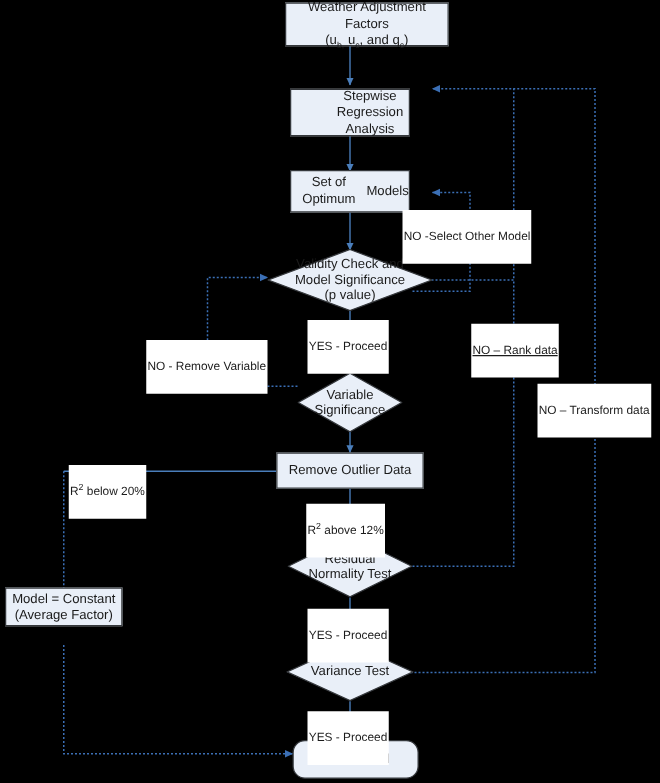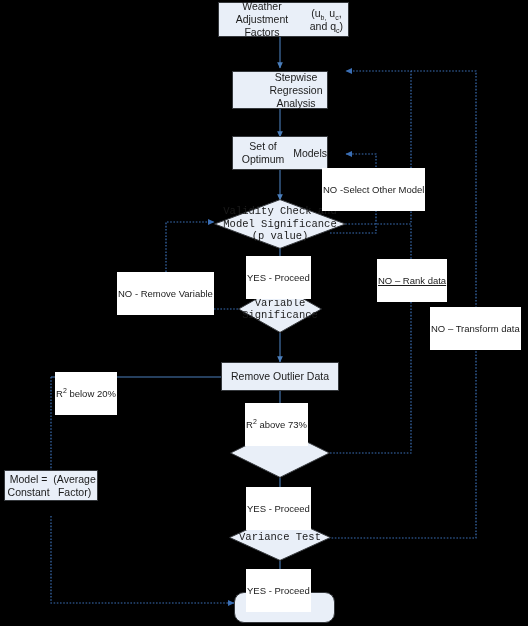--- a/index.html
+++ b/index.html
@@ -5,21 +5,21 @@
   html,body{margin:0;padding:0;background:#000;}
   #stage{position:relative;width:528px;height:626px;background:#000;
          font-family:"Liberation Sans",sans-serif;overflow:hidden;}
   #svg{position:absolute;left:0;top:0;width:528px;height:626px;}
   .node{position:absolute;box-sizing:border-box;display:flex;align-items:center;
         justify-content:center;text-align:center;color:#1b1b1b;font-size:10.5px;
         line-height:13px;}
   .proc{background:#e9eff8;border:1px solid #35383c;}
   .dia{display:flex;align-items:center;justify-content:center;}
   .dia .dlabel{position:relative;z-index:3;color:#1b1b1b;font-size:10.5px;
-        line-height:12.5px;text-align:center;white-space:nowrap;font-family:Liberation Mono, monospace;}
+        line-height:12.5px;text-align:center;white-space:nowrap;}
   .dshape{position:absolute;left:0;top:0;width:100%;height:100%;z-index:1;}
   .elabel{position:absolute;background:#ffffff;color:#1b1b1b;font-size:9.5px;
         line-height:11px;padding:16px 1px;white-space:nowrap;z-index:5;
         font-family:"Liberation Sans",sans-serif;}
   sup{font-size:7px;vertical-align:super;line-height:0;}
   sub{font-size:7px;vertical-align:sub;line-height:0;}
 </style>
 </head>
 <body>
 
@@ -58,21 +58,21 @@
 
       <path d="M330,453 L411,453 L411,224"></path>
 
       <path d="M322,538 L476,538 L476,71 L411,71"></path>
 
       <path d="M51,377 L51,485" marker-end="url(#ahd)"></path>
       <path d="M51,516 L51,603 L234,603" marker-end="url(#ahd)"></path>
     </g>
   </svg>
 
-  <div class="node proc" style="left:218px;top:2px;width:131px;height:35px;flex-direction:row;">
+  <div class="node proc" style="left:228px;top:2px;width:131px;height:35px;flex-direction:column;">
     <span>Weather Adjustment Factors</span>
     <span>
       <span>(u</span><sub>b,</sub><span> u</span><sub>c</sub><span>, and q</span><sub>c</sub><span>)</span>
     </span>
   </div>
 
   <div class="node proc" style="left:232px;top:71px;width:96px;height:38px;flex-direction:column;padding-left:32px;">
     <span>Stepwise Regression</span>
     <span>Analysis</span>
   </div>
@@ -86,41 +86,45 @@
     <svg class="dshape" viewBox="0 0 132 50" preserveAspectRatio="none">
       <polygon points="66,0.6 131.4,25 66,49.4 0.6,25" fill="#e9eff8" stroke="#35383c" stroke-width="1"></polygon>
     </svg>
     <div class="dlabel">
       <div>Validity Check and</div>
       <div>Model Significance</div>
       <div>(p value)</div>
     </div>
   </div>
 
-  <div class="node dia" style="left:238px;top:285px;width:84px;height:48px;align-items:center;">
+  <div class="node dia" style="left:238px;top:298px;width:84px;height:48px;align-items:center;">
     <svg class="dshape" viewBox="0 0 84 48" preserveAspectRatio="none">
       <polygon points="42,0.6 83.4,24 42,47.4 0.6,24" fill="#e9eff8" stroke="#35383c" stroke-width="1"></polygon>
     </svg>
     <div class="dlabel">
       <div>Variable</div>
       <div>Significance</div>
     </div>
   </div>
 
   <div class="node proc" style="left:221px;top:362px;width:118px;height:29px;flex-direction:column;justify-content:center;">
     <span>Remove Outlier Data</span>
   </div>
 
   <div class="node dia" style="left:230px;top:428px;width:100px;height:50px;">
     <svg class="dshape" viewBox="0 0 100 50" preserveAspectRatio="none">
       <polygon points="50,0.6 99.4,25 50,49.4 0.6,25" fill="#e9eff8" stroke="#35383c" stroke-width="1"></polygon>
     </svg>
+    <div class="dlabel">
+      <div>Residual</div>
+      <div>Normality Test</div>
+    </div>
   </div>
 
-  <div class="node proc" style="left:4px;top:470px;width:94px;height:31px;flex-direction:row;">
+  <div class="node proc" style="left:4px;top:470px;width:94px;height:31px;flex-direction:column;">
     <span>Model = Constant</span>
     <span>(Average Factor)</span>
   </div>
 
   <div class="node dia" style="left:229px;top:514px;width:102px;height:47px;">
     <svg class="dshape" viewBox="0 0 102 47" preserveAspectRatio="none">
       <polygon points="51,0.6 101.4,23.5 51,46.4 0.6,23.5" fill="#e9eff8" stroke="#35383c" stroke-width="1"></polygon>
     </svg>
     <div class="dlabel">
       <div>Variance Test</div>
@@ -136,19 +140,19 @@
   <span class="elabel" style="left:246px;top:256px;">YES - Proceed</span>
 
   <span class="elabel" style="left:117px;top:272px;">NO - Remove Variable</span>
 
   <span class="elabel" style="left:377px;top:259px;text-decoration:underline;">NO – Rank data</span>
 
   <span class="elabel" style="left:430px;top:307px;">NO – Transform data</span>
 
   <span class="elabel" style="left:55px;top:372px;"><span>R</span><sup>2</sup><span> below 20%</span></span>
 
-  <span class="elabel" style="left:245px;top:403px;"><span>R</span><sup>2</sup><span> above 73%</span></span>
+  <span class="elabel" style="left:245px;top:403px;"><span>R</span><sup>2</sup><span> above 12%</span></span>
 
   <span class="elabel" style="left:246px;top:487px;">YES - Proceed</span>
 
   <span class="elabel" style="left:246px;top:569px;">YES - Proceed</span>
 
 </div>
 
 </body></html>

